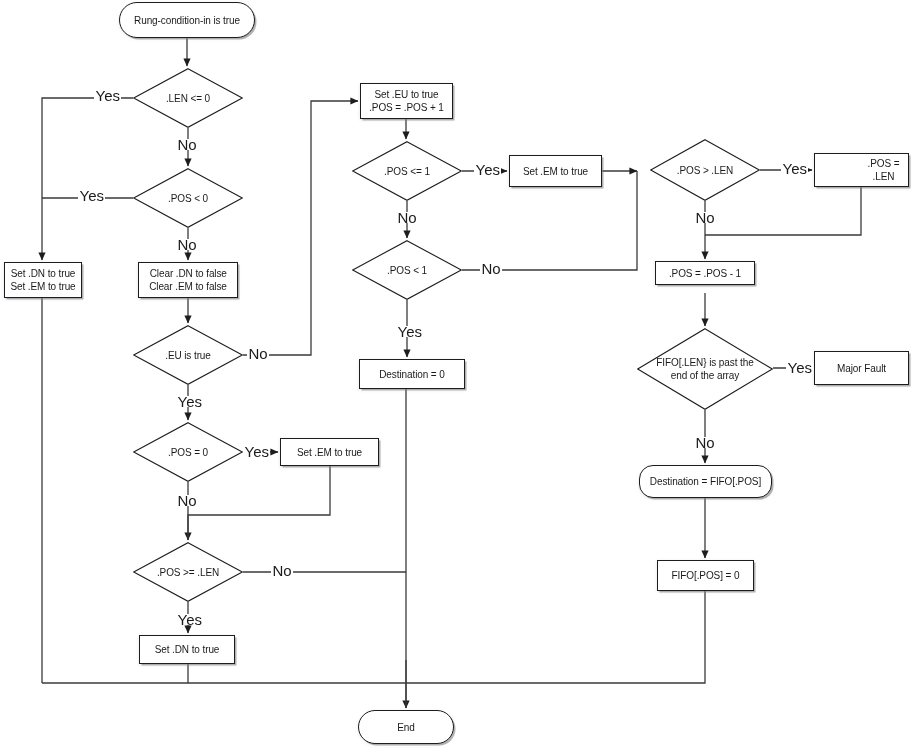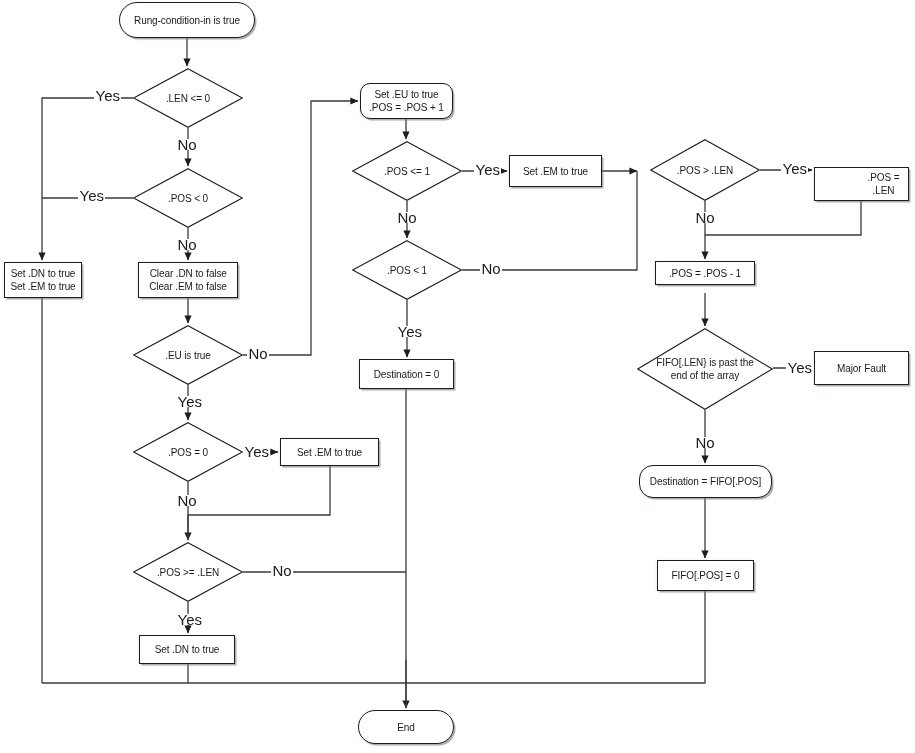--- a/index.html
+++ b/index.html
@@ -143,34 +143,34 @@
           <polygon points="55,0.7 109.3,30 55,59.3 0.7,30" fill="#ffffff" stroke="#1d1d1d" stroke-width="1.1"></polygon>
         </svg><span class="dia-label">.EU is true</span></div>
       <div class="node decision" style="left: 133px; top: 422px; width: 110px; height: 60px;"><svg class="dia-shape" viewBox="0 0 110 60" preserveAspectRatio="none">
           <polygon points="55,0.7 109.3,30 55,59.3 0.7,30" fill="#ffffff" stroke="#1d1d1d" stroke-width="1.1"></polygon>
         </svg><span class="dia-label">.POS = 0</span></div>
       <div class="node process" style="left: 280px; top: 438px; width: 99px; height: 28px;">Set .EM to true</div>
       <div class="node decision" style="left: 133px; top: 542px; width: 110px; height: 60px;"><svg class="dia-shape" viewBox="0 0 110 60" preserveAspectRatio="none">
           <polygon points="55,0.7 109.3,30 55,59.3 0.7,30" fill="#ffffff" stroke="#1d1d1d" stroke-width="1.1"></polygon>
         </svg><span class="dia-label">.POS &gt;= .LEN</span></div>
       <div class="node process" style="left: 139px; top: 635px; width: 96px; height: 29px;">Set .DN to true</div>
-      <div class="node process" style="left: 360px; top: 83px; width: 93px; height: 36px; border-radius: 10px;">Set .EU to true
+      <div class="node process" style="left: 360px; top: 83px; width: 93px; height: 36px;">Set .EU to true
 .POS = .POS + 1</div>
       <div class="node decision" style="left: 352px; top: 141px; width: 110px; height: 60px;"><svg class="dia-shape" viewBox="0 0 110 60" preserveAspectRatio="none">
           <polygon points="55,0.7 109.3,30 55,59.3 0.7,30" fill="#ffffff" stroke="#1d1d1d" stroke-width="1.1"></polygon>
         </svg><span class="dia-label">.POS &lt;= 1</span></div>
       <div class="node process" style="left: 509px; top: 155px; width: 93px; height: 32px;">Set .EM to true</div>
       <div class="node decision" style="left: 352px; top: 240px; width: 110px; height: 60px;"><svg class="dia-shape" viewBox="0 0 110 60" preserveAspectRatio="none">
           <polygon points="55,0.7 109.3,30 55,59.3 0.7,30" fill="#ffffff" stroke="#1d1d1d" stroke-width="1.1"></polygon>
         </svg><span class="dia-label">.POS &lt; 1</span></div>
-      <div class="node process" style="left: 359px; top: 359px; width: 95px; height: 30px;">Destination = 0</div>
+      <div class="node process" style="left: 359px; top: 359px; width: 106px; height: 30px;">Destination = 0</div>
       <div class="node decision" style="left: 650px; top: 139px; width: 110px; height: 62px;"><svg class="dia-shape" viewBox="0 0 110 62" preserveAspectRatio="none">
           <polygon points="55,0.7 109.3,31 55,61.3 0.7,31" fill="#ffffff" stroke="#1d1d1d" stroke-width="1.1"></polygon>
         </svg><span class="dia-label">.POS &gt; .LEN</span></div>
-      <div class="node process" style="left: 814px; top: 167px; width: 95px; height: 34px; padding-left: 44px;">.POS = .LEN</div>
+      <div class="node process" style="left: 814px; top: 153px; width: 95px; height: 34px; padding-left: 44px;">.POS = .LEN</div>
       <div class="node process" style="left: 655px; top: 261px; width: 100px; height: 24px;">.POS = .POS - 1</div>
       <div class="node decision" style="left: 637px; top: 328px; width: 136px; height: 82px;"><svg class="dia-shape" viewBox="0 0 136 82" preserveAspectRatio="none">
           <polygon points="68,0.7 135.3,41 68,81.3 0.7,41" fill="#ffffff" stroke="#1d1d1d" stroke-width="1.1"></polygon>
         </svg><span class="dia-label">FIFO[.LEN} is past the
 end of the array</span></div>
       <div class="node process" style="left: 814px; top: 351px; width: 95px; height: 34px;">Major Fault</div>
       <div class="node process" style="left: 639px; top: 465px; width: 133px; height: 33px; border-radius: 14px;">Destination = FIFO[.POS]</div>
       <div class="node process" style="left: 657px; top: 560px; width: 97px; height: 31px;">FIFO[.POS] = 0</div>
       <div class="node terminator" style="left: 358px; top: 710px; width: 96px; height: 34px;">End</div>
     </div>

